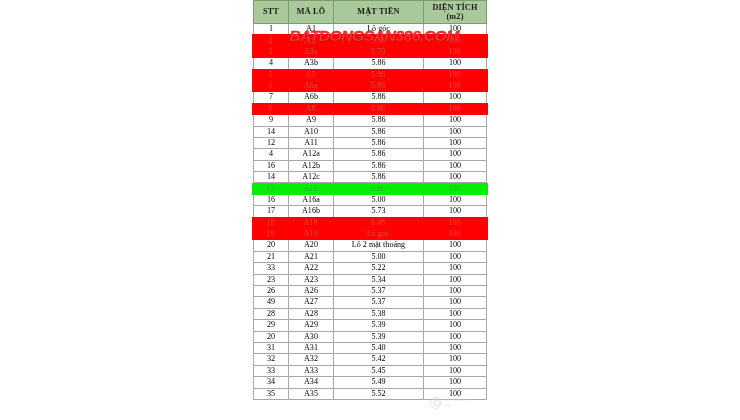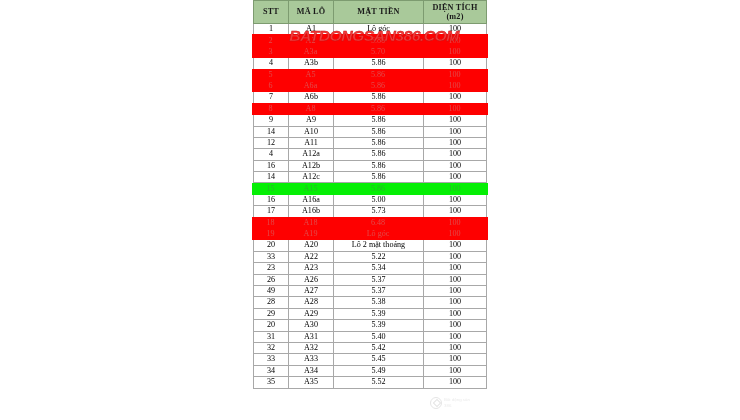--- a/index.html
+++ b/index.html
@@ -324,20 +324,26 @@
             <td>Lô góc</td>
             <td>100</td>
           </tr>
           <tr>
             <td>20</td>
             <td>A20</td>
             <td>Lô 2 mặt thoáng</td>
             <td>100</td>
           </tr>
           <tr>
+            <td>21</td>
+            <td>A21</td>
+            <td>5.00</td>
+            <td>100</td>
+          </tr>
+          <tr>
             <td>33</td>
             <td>A22</td>
             <td>5.22</td>
             <td>100</td>
           </tr>
           <tr>
             <td>23</td>
             <td>A23</td>
             <td>5.34</td>
             <td>100</td>

